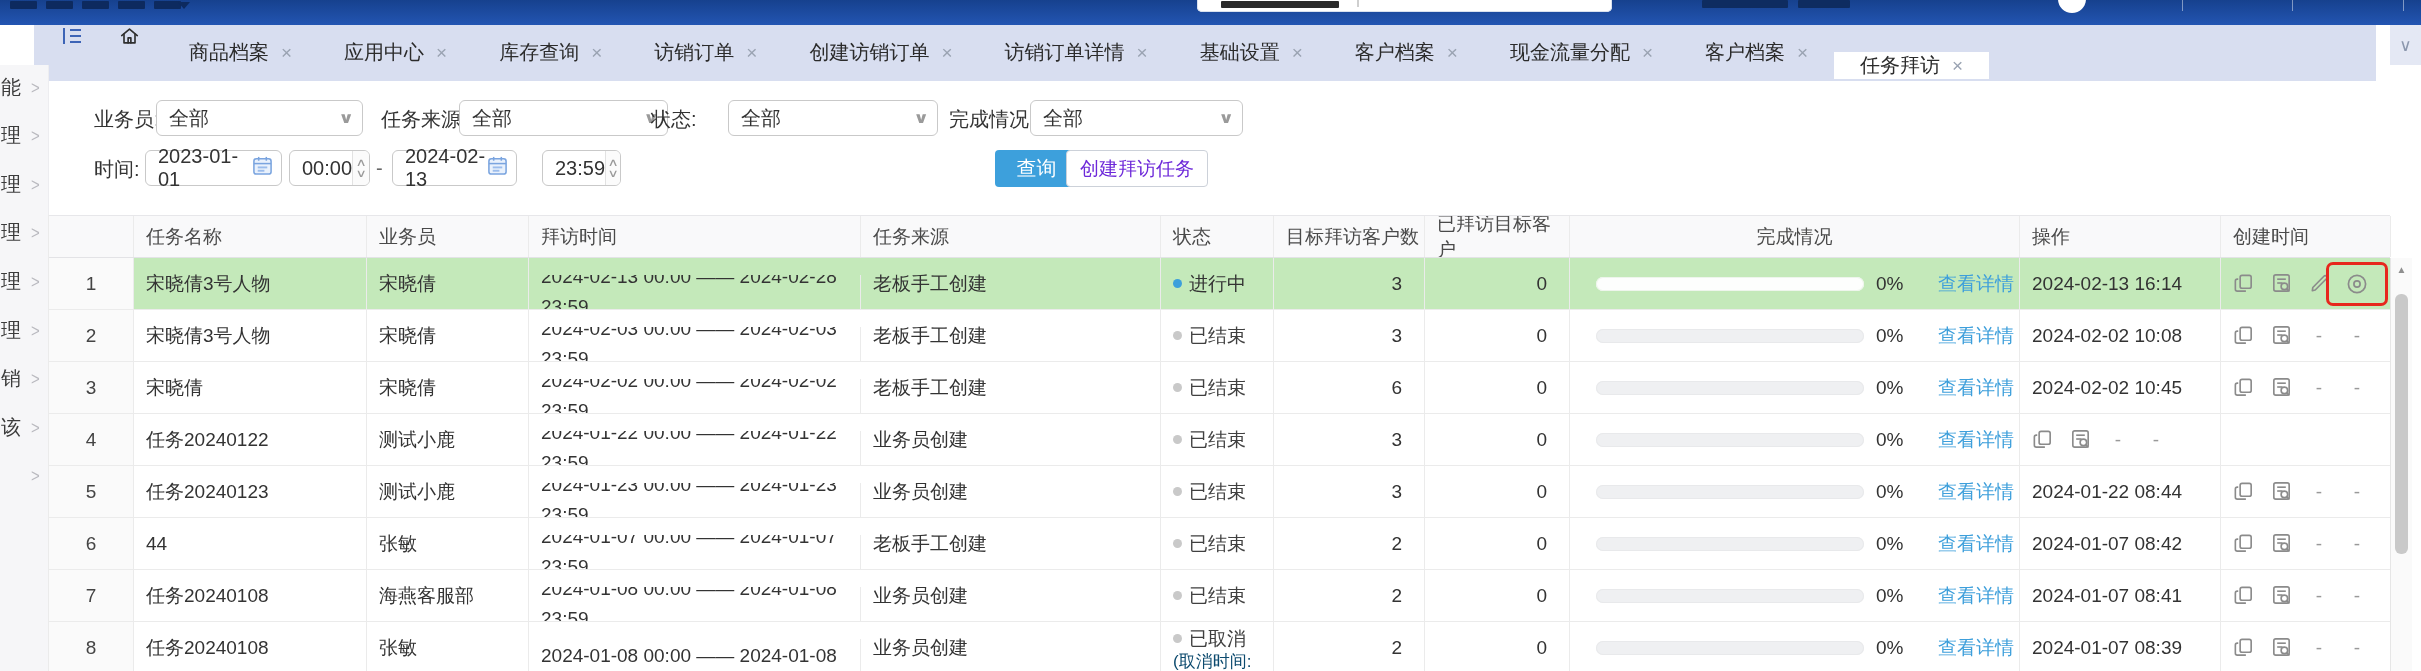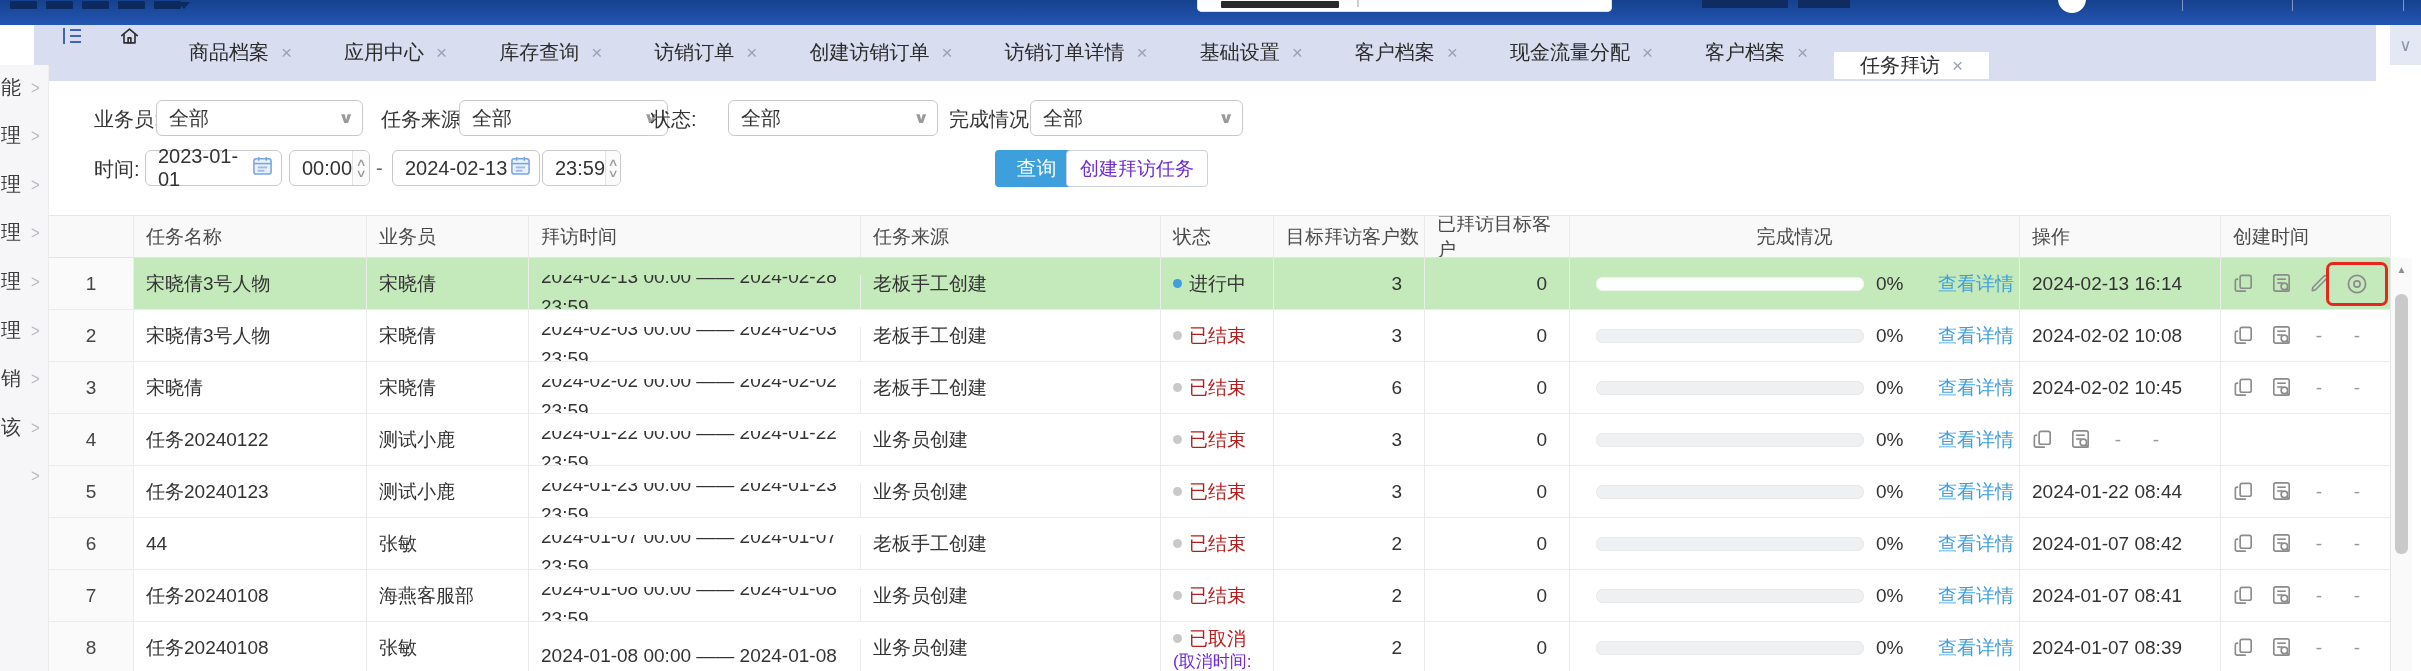--- a/index.html
+++ b/index.html
@@ -64,22 +64,22 @@
     box-sizing:border-box;overflow:hidden;}
   .cnum{background:#fafafa;justify-content:center;padding-left:0;color:#444;}
   .trow.hl .cnum{background:#fafafa;}
   .ctime{line-height:30px;padding-right:10px;margin-top:17px;}
   .cr{justify-content:flex-end;padding-right:22px;padding-left:0;}
   .chead-center{justify-content:center;padding-left:0;}
   .cstatus{flex-direction:column;align-items:flex-start;justify-content:center;gap:1px;}
   .stline{display:flex;align-items:center;gap:7px;}
   .dot{width:9px;height:9px;border-radius:50%;background:#c9c9c9;flex:none;}
   .st-active .dot{background:#3d9fdb;}
-  .st-ended .stline span,.st-cancelled .stline span{color:#b91c1c;}
-  .stnote{font-size:17px;color:#6d28d9;line-height:1;}
+  .st-ended .stline span,.st-cancelled .stline span{color:#404040;}
+  .stnote{font-size:17px;color:#0c4a6e;line-height:1;}
   .cprog{padding-left:26px;}
   .ptrack{width:268px;height:14px;border-radius:7px;background:#eff0f2;box-shadow:0 0 0 1px #e8e9eb inset;flex:none;}
   .trow.hl .ptrack{background:#fdfefd;box-shadow:0 0 0 1px #eef5ec inset;}
   .ppct{margin-left:12px;width:46px;color:#333;}
   .plink{margin-left:16px;color:#3d9fdb;cursor:pointer;text-decoration:none;}
   .cops{gap:14px;padding-left:10px;}
   .op{width:24px;display:flex;align-items:center;justify-content:center;position:relative;cursor:pointer;flex:none;}
   .op.dash{color:#999;cursor:default;}
   .red-annot{position:absolute;left:-19px;top:-10px;width:56px;height:38px;border:3px solid #e7271d;border-radius:7px;pointer-events:none;}
   
@@ -255,21 +255,21 @@
   </span>
 </div>
 <div class="fbox" style="left:289px;width:81px;">
   <span class="val">00:00</span>
   <span class="spin">
     <span>∧</span>
     <span>∨</span>
   </span>
 </div>
 <span class="dash-sep">-</span>
-<div class="fbox" style="left:392px;width:148px;">
+<div class="fbox" style="left:392px;width:125px;">
   <span class="val">2024-02-13</span>
   <span class="cal">
     <svg width="21" height="21" viewBox="0 0 22 22">
         <rect x="2" y="4" width="18" height="16" rx="2.5" fill="#e9f1fc" stroke="#7aa4df" stroke-width="1.6"></rect>
         <line x1="2" y1="9" x2="20" y2="9" stroke="#7aa4df" stroke-width="1.6"></line>
         <line x1="7" y1="2" x2="7" y2="6" stroke="#7aa4df" stroke-width="1.6"></line>
         <line x1="15" y1="2" x2="15" y2="6" stroke="#7aa4df" stroke-width="1.6"></line>
         <rect x="6" y="12" width="10" height="2" fill="#9bbceb"></rect>
         <rect x="6" y="15.5" width="7" height="2" fill="#9bbceb"></rect>
       </svg>

